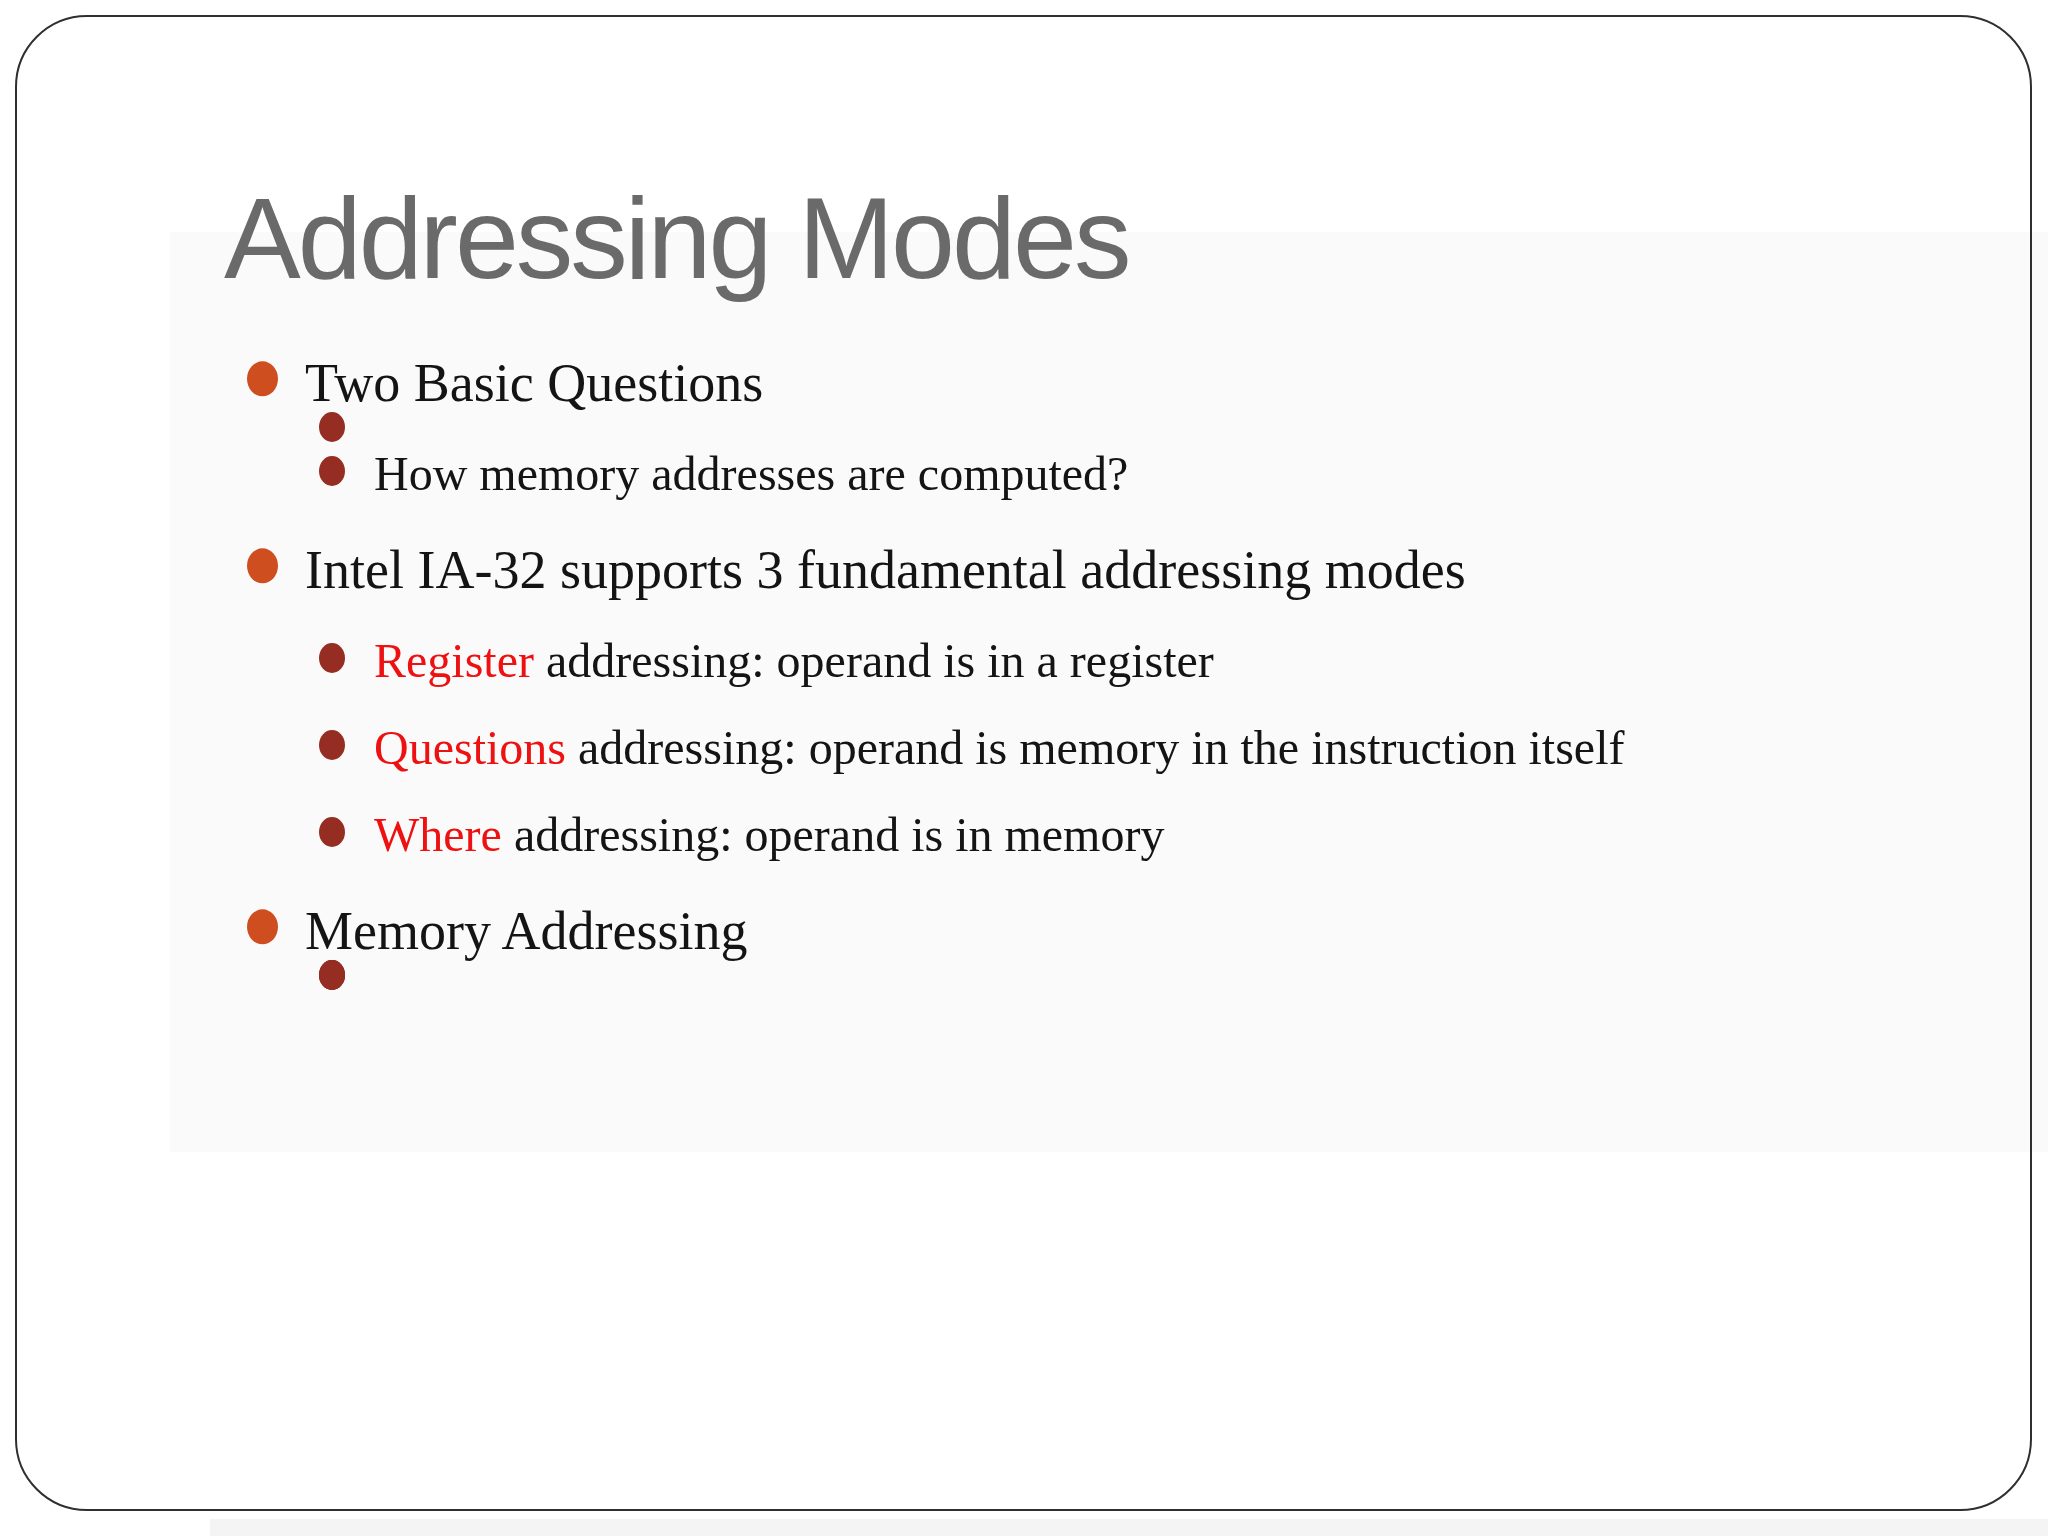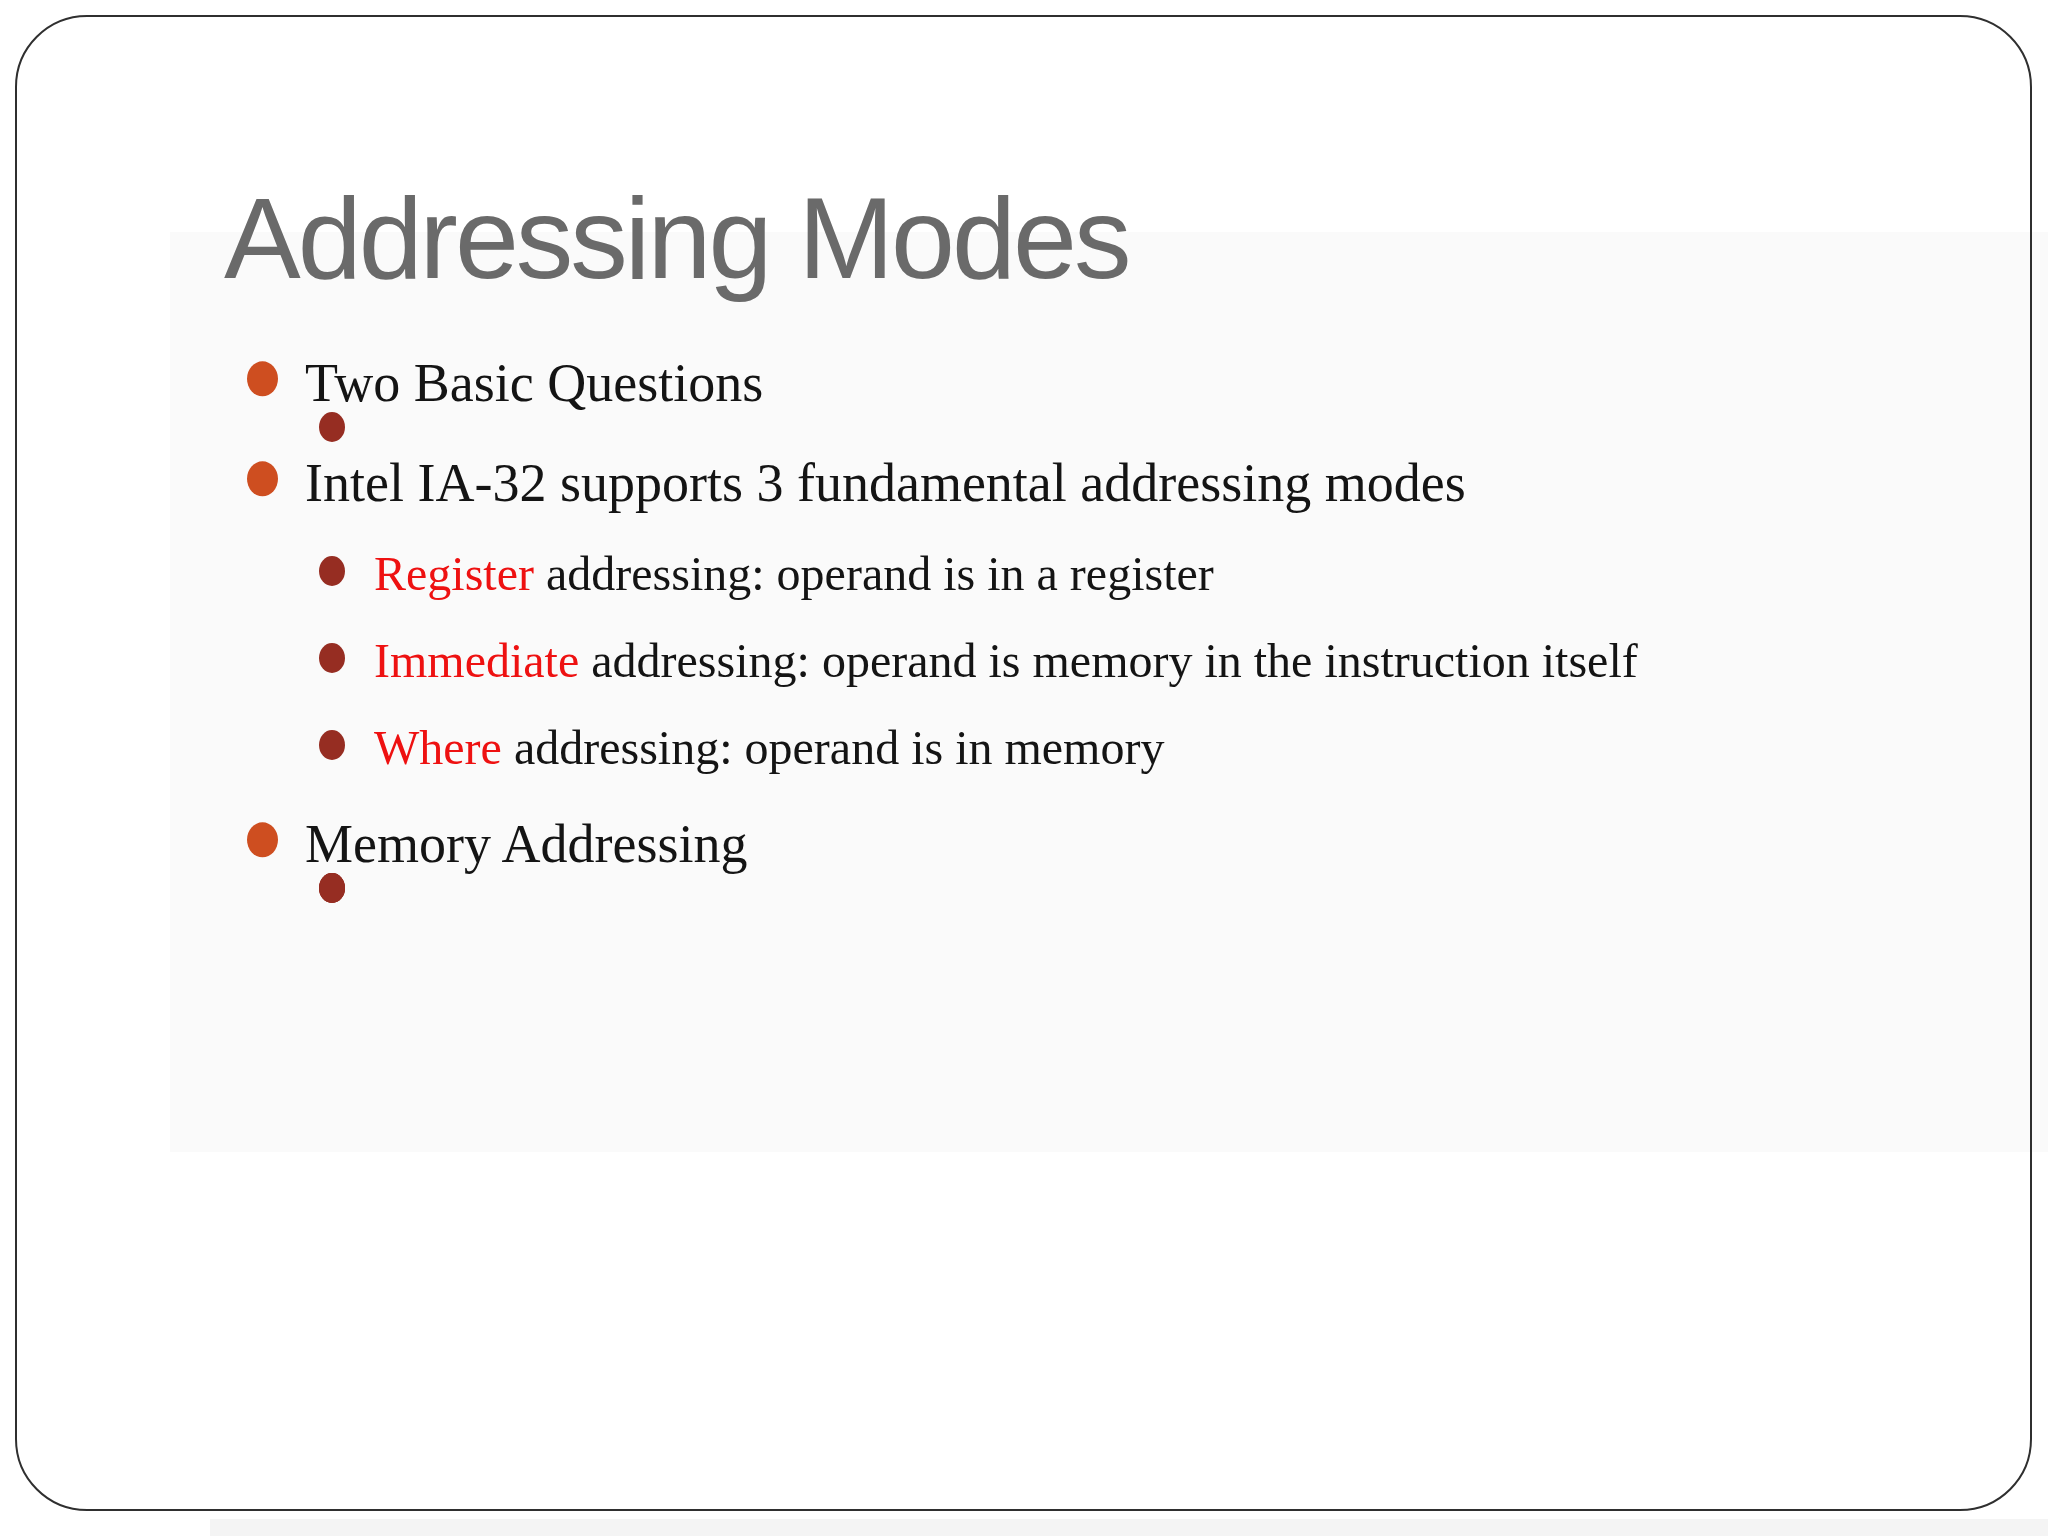--- a/index.html
+++ b/index.html
@@ -123,34 +123,38 @@
       <li class="l1">
         <span class="bullet"></span>
         <span class="em"></span><span>Two Basic Questions</span>
       </li>
 
       <li class="l2">
         <span class="bullet"></span>
         <span class="em"></span>
       </li>
 
+      <li class="l2">
+        <span class="bullet"></span>
+        <span class="em"></span><span>How memory addresses are computed?</span>
+      </li>
 
       <li class="l1">
         <span class="bullet"></span>
         <span class="em"></span><span>Intel IA-32 supports 3 fundamental addressing modes</span>
       </li>
 
       <li class="l2">
         <span class="bullet"></span>
         <span class="em">Register</span><span> addressing: operand is in a register</span>
       </li>
 
       <li class="l2">
         <span class="bullet"></span>
-        <span class="em">Immediate</span><span> addressing: operand is memory in the instruction itself</span>
+        <span class="em">Questions</span><span> addressing: operand is memory in the instruction itself</span>
       </li>
 
       <li class="l2">
         <span class="bullet"></span>
         <span class="em">Where</span><span> addressing: operand is in memory</span>
       </li>
 
       <li class="l1">
         <span class="bullet"></span>
         <span class="em"></span><span>Memory Addressing</span>

